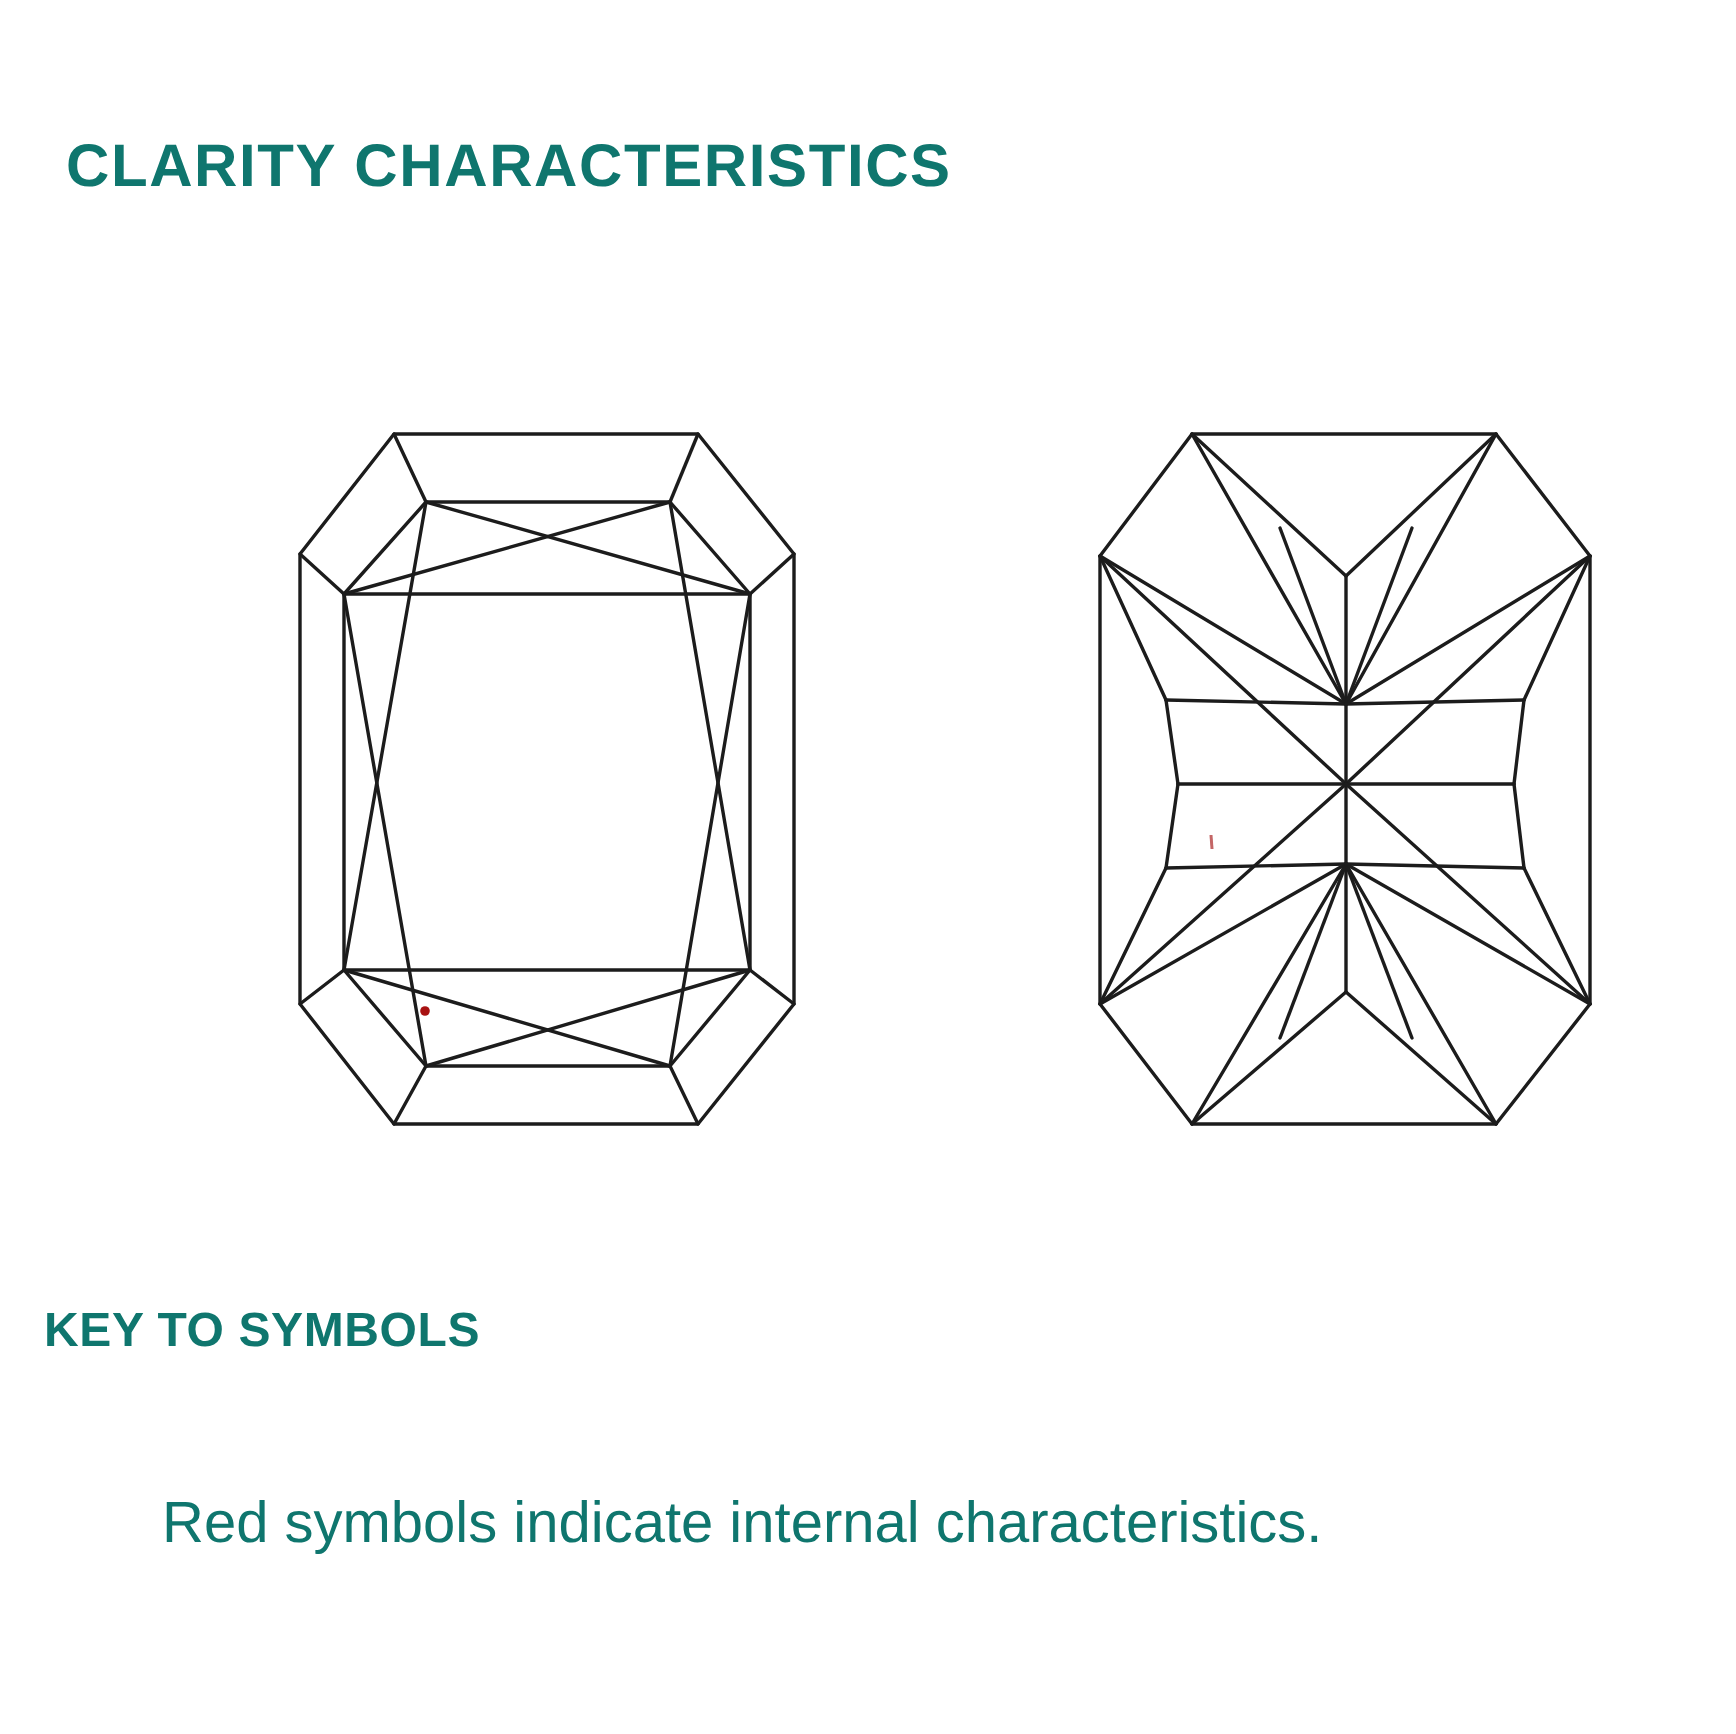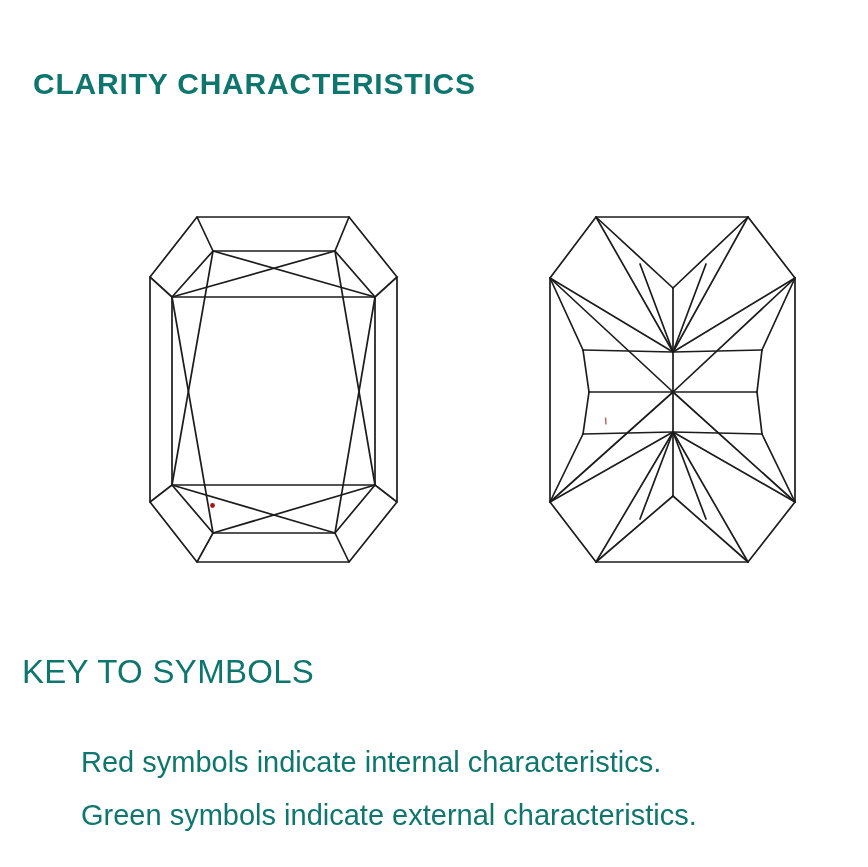--- a/index.html
+++ b/index.html
@@ -23,22 +23,22 @@
     font-size: 30px;
     font-weight: bold;
     letter-spacing: 0.8px;
     line-height: 1.2;
     white-space: nowrap;
   }
   .key-heading {
     position: absolute;
     left: 22px;
     top: 652px;
-    font-size: 33px;
-    font-weight: normal;
+    font-size: 24px;
+    font-weight: bold;
     letter-spacing: 0.3px;
     line-height: 1.2;
     white-space: nowrap;
   }
   .key-text {
     position: absolute;
     left: 63px;
     top: 727px;
     font-size: 29px;
     font-weight: normal;
@@ -127,16 +127,15 @@
     <g id="symbols-g">
         <circle cx="212.5" cy="505.5" r="2.4" fill="#a81212"></circle>
         <line x1="605.5" y1="417.5" x2="606" y2="424.5" stroke="#c46666" stroke-width="1.5"></line>
       </g>
   </svg>
 
   <div class="key-heading">KEY TO SYMBOLS</div>
 
   <div class="key-text">
     <p>Red symbols indicate internal characteristics.</p>
-    <p>Green symbols indicate external characteristics.</p>
   </div>
 
 </div>
 
 </body></html>

